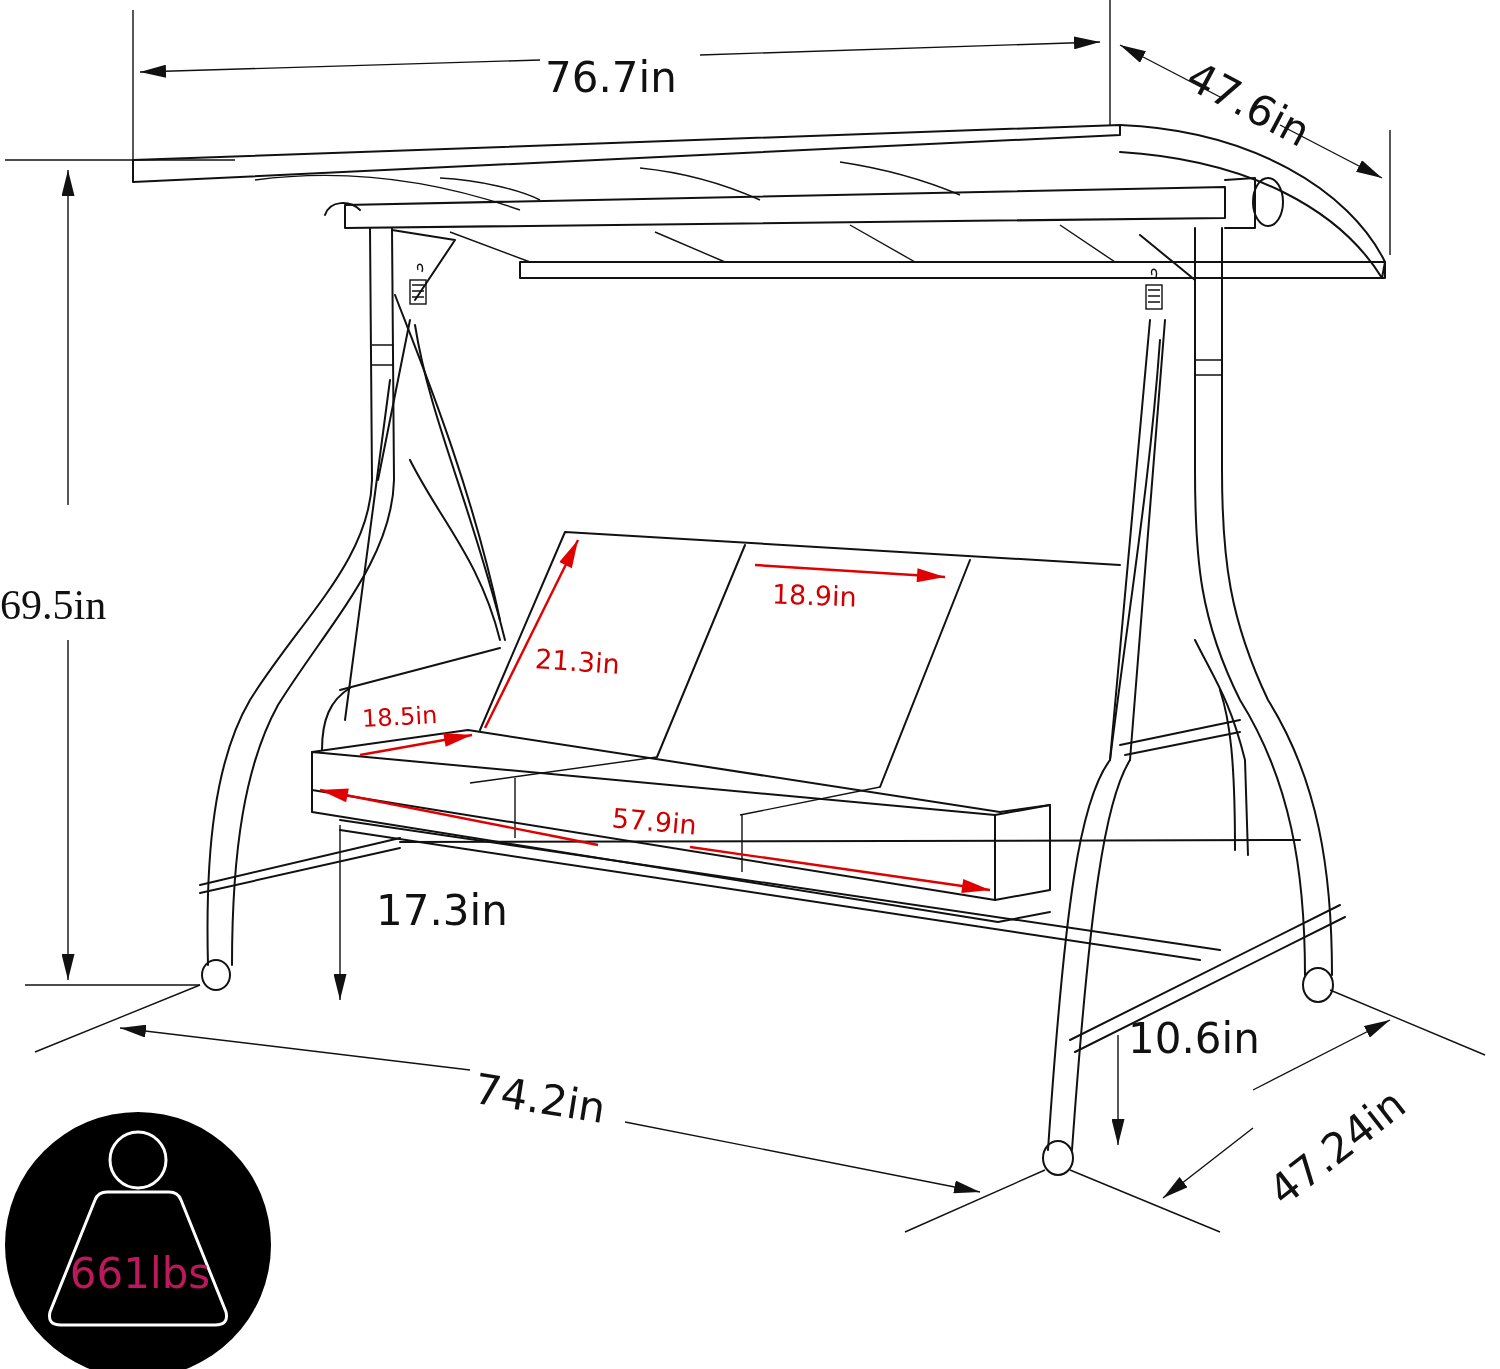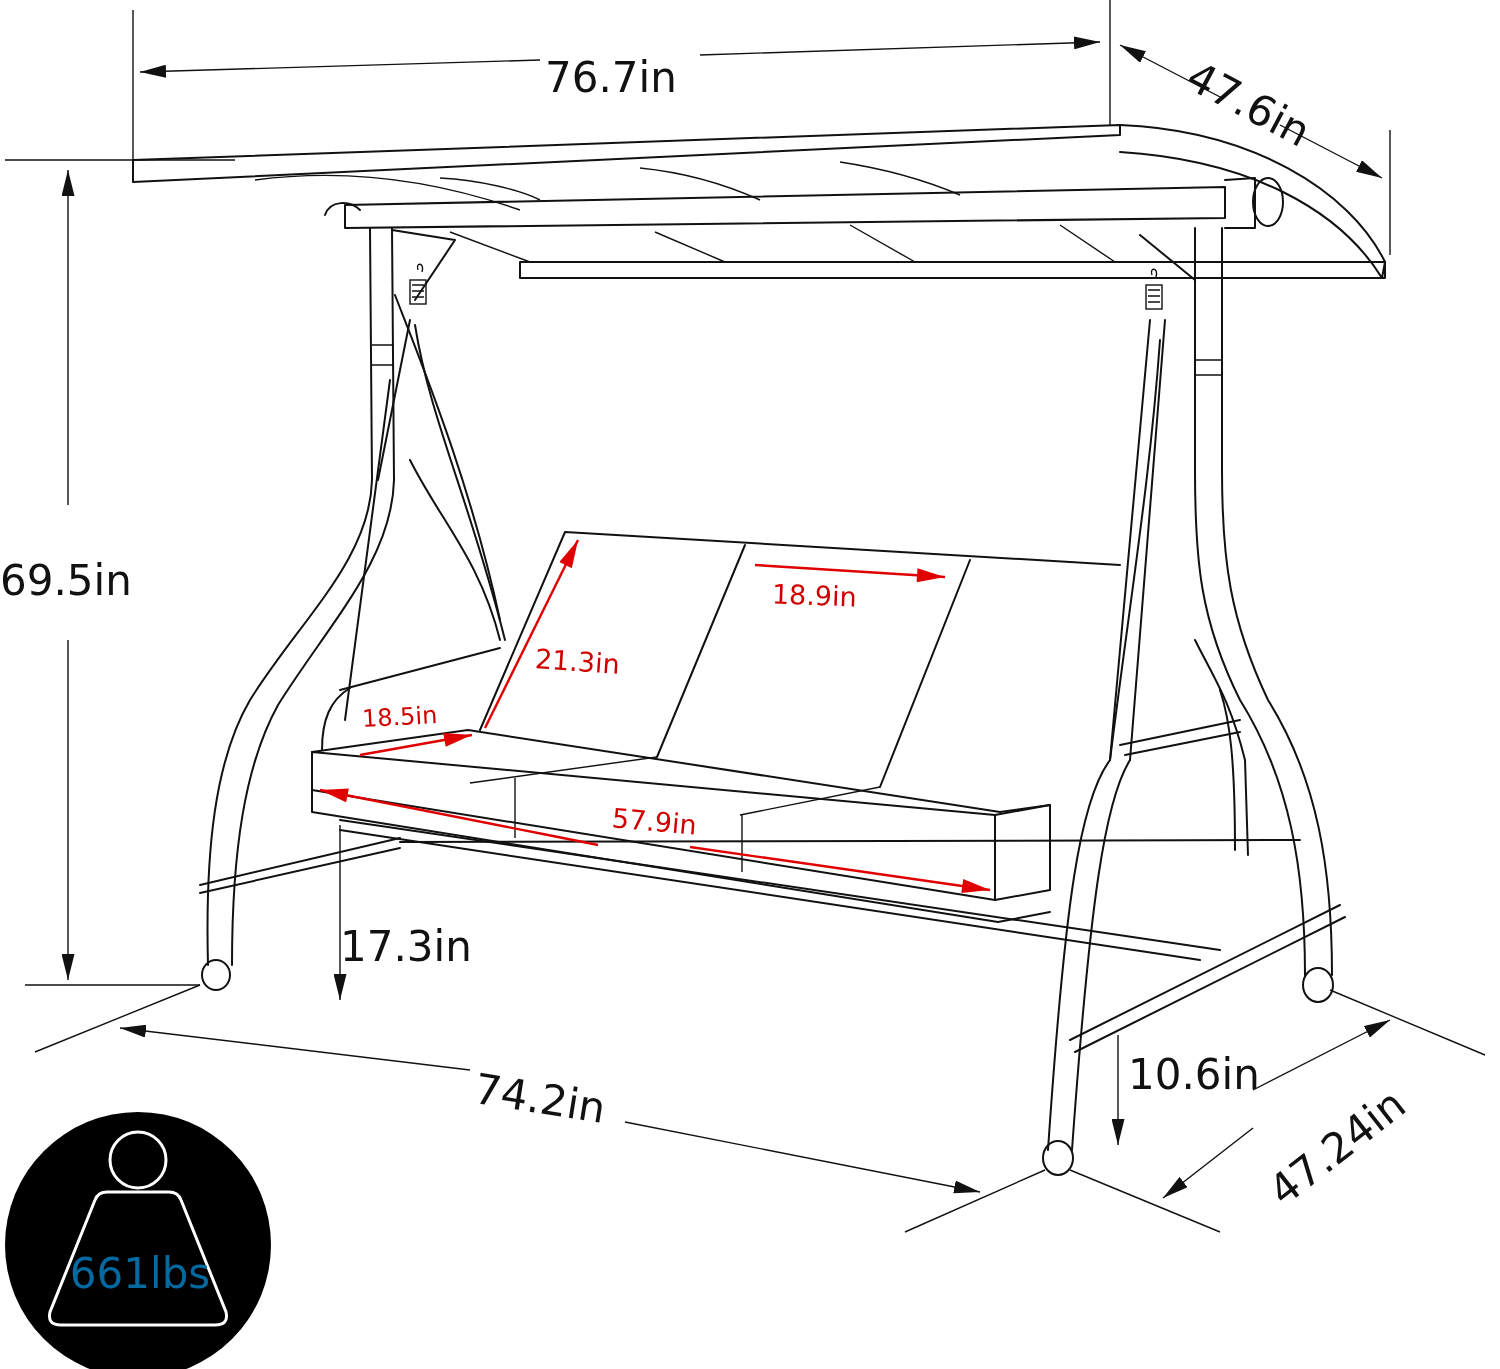--- a/index.html
+++ b/index.html
@@ -5,21 +5,21 @@
   html, body { margin: 0; padding: 0; background: #ffffff; }
   body { width: 1500px; height: 1369px; position: relative; overflow: hidden;
          font-family: "DejaVu Sans", sans-serif; }
   svg { position: absolute; left: 0; top: 0; }
   .ln { fill: none; stroke: #111; stroke-width: 2; stroke-linejoin: round; stroke-linecap: round; }
   .thin { fill: none; stroke: #111; stroke-width: 1.4; }
   .red { fill: none; stroke: #e00000; stroke-width: 2.4; }
   .label { position: absolute; color: #111; font-size: 42px; white-space: nowrap; line-height: 1; }
   .rlabel { position: absolute; color: #d00000; font-size: 27px; white-space: nowrap; line-height: 1; }
   .badge-text { position: absolute; left: 0; top: 1253px; width: 280px; text-align: center;
-                color: #0369a1; font-size: 42px; line-height: 1; }
+                color: #be185d; font-size: 42px; line-height: 1; }
 </style>
 </head>
 <body>
 
 <svg width="1500" height="1369" viewBox="0 0 1500 1369">
   <defs>
     <marker id="ab" markerWidth="10" markerHeight="8" refX="9" refY="4" orient="auto" markerUnits="userSpaceOnUse">
       <path d="M0,0 L34,4 L0,8 Z" transform="scale(0.3,1)" fill="#111"></path>
     </marker>
     <marker id="arrBlack" viewBox="0 0 20 10" refX="20" refY="5" markerWidth="26" markerHeight="13" orient="auto-start-reverse" markerUnits="userSpaceOnUse">
@@ -159,23 +159,23 @@
     <circle cx="138" cy="1245" r="133" fill="#000"></circle>
     <g>
       <circle cx="138" cy="1160" r="28" fill="none" stroke="#fff" stroke-width="3"></circle>
       <path d="M107,1192 L169,1192 Q178,1192 181,1200 L226,1312 Q229,1325 215,1325 L61,1325 Q47,1325 50,1312 L95,1200 Q98,1192 107,1192 Z" fill="#000" stroke="#fff" stroke-width="3"></path>
     </g>
   </g>
 </svg>
 
 <div class="label" style="left:545px; top:36px;margin-top:21px;">76.7in</div>
 <div class="label" style="left:1200px; top:55px; transform: rotate(28deg); transform-origin: left top;">47.6in</div>
-<div class="label" style="left:0px; top:560px;">69.5in</div>
+<div class="label" style="left:0px; top:584px;font-family:Liberation Serif, serif;">69.5in</div>
 <div class="rlabel" style="left:772px; top:582px; transform: rotate(2deg);">18.9in</div>
 <div class="rlabel" style="left:535px; top:648px; transform: rotate(4deg);">21.3in</div>
 <div class="rlabel" style="left:362px; top:705px; font-size:24px; transform: rotate(-3deg);">18.5in</div>
 <div class="rlabel" style="left:612px; top:808px; transform: rotate(5deg);">57.9in</div>
-<div class="label" style="left:340px; top:890px;margin-top:36px;">17.3in</div>
+<div class="label" style="left:376px; top:890px;">17.3in</div>
 <div class="label" style="left:478px; top:1068px; transform: rotate(9deg); transform-origin: left top;">74.2in</div>
-<div class="label" style="left:1128px; top:1054px;text-align:right;">10.6in</div>
+<div class="label" style="left:1128px; top:1018px;text-align:right;">10.6in</div>
 <div class="label" style="left:1262px; top:1180px; transform: rotate(-38deg); transform-origin: left top;">47.24in</div>
 
 <div class="badge-text">661lbs</div>
 
 </body></html>

